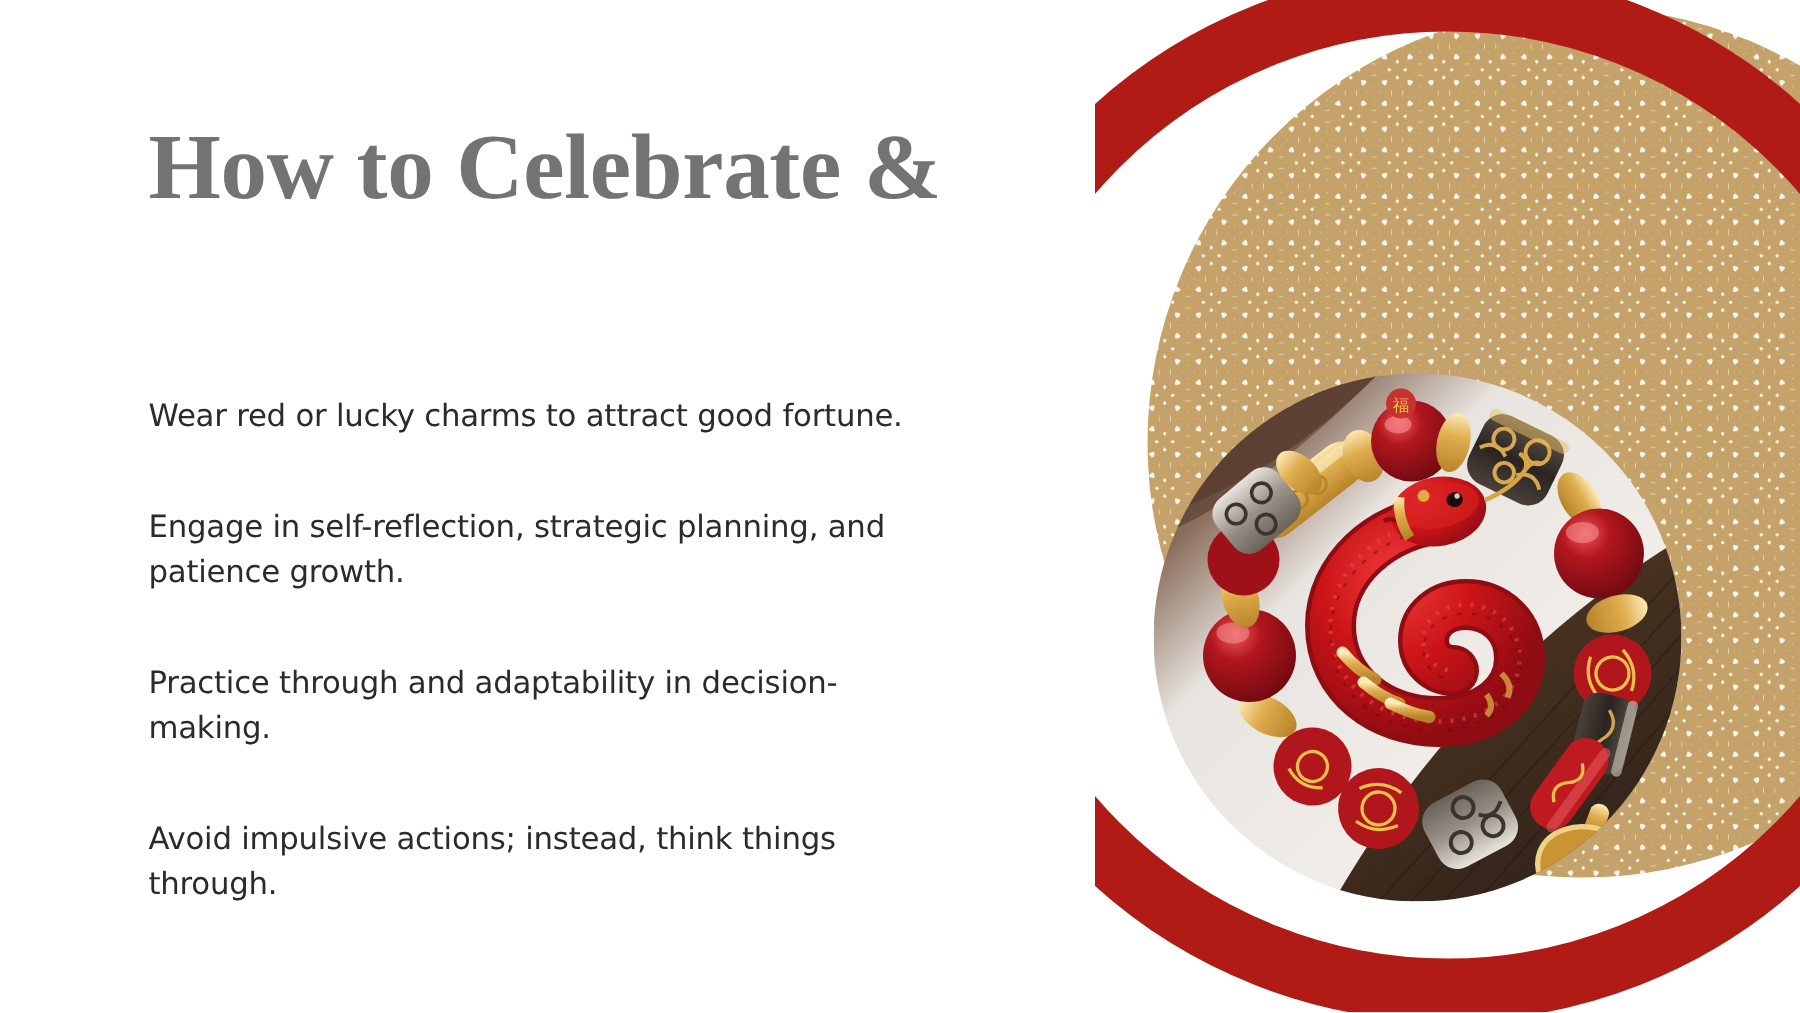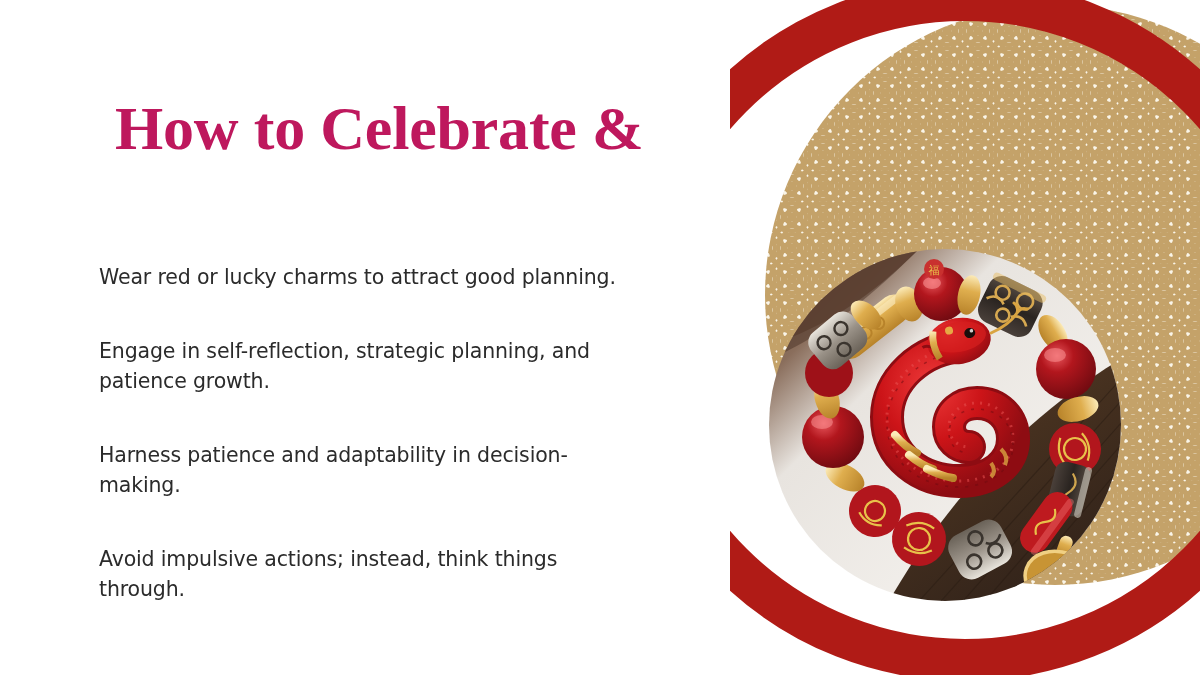--- a/index.html
+++ b/index.html
@@ -63,27 +63,27 @@
     top: 0;
     width: 620px;
     height: 675px;
   }
 
   .title {
     position: absolute;
     top: 74px;
     left: 0;
     width: 640px;
-    margin: 16px;
+    margin: 0;
     font-family: "Liberation Serif", "DejaVu Serif", serif;
     font-weight: 700;
     font-size: 62px;
     line-height: 1.24;
     letter-spacing: -0.2px;
-    color: #be185d;
+    color: #737373;
   }
   .title .line {
     display: block;
     white-space: nowrap;
   }
 
   .bullets {
     position: absolute;
     top: 263px;
     left: 0;
@@ -374,20 +374,20 @@
     </svg>
   </div>
 
   <div class="content">
 
     <h1 class="title">
       <span class="line">How to Celebrate &amp;</span>
     </h1>
 
     <div class="bullets">
-      <p class="bullet">Wear red or lucky charms to attract good planning.</p>
+      <p class="bullet">Wear red or lucky charms to attract good fortune.</p>
       <p class="bullet">Engage in self-reflection, strategic planning, and patience growth.</p>
-      <p class="bullet">Harness patience and adaptability in decision-making.</p>
+      <p class="bullet">Practice through and adaptability in decision-making.</p>
       <p class="bullet">Avoid impulsive actions; instead, think things through.</p>
     </div>
 
   </div>
 </div>
 
 </body></html>

